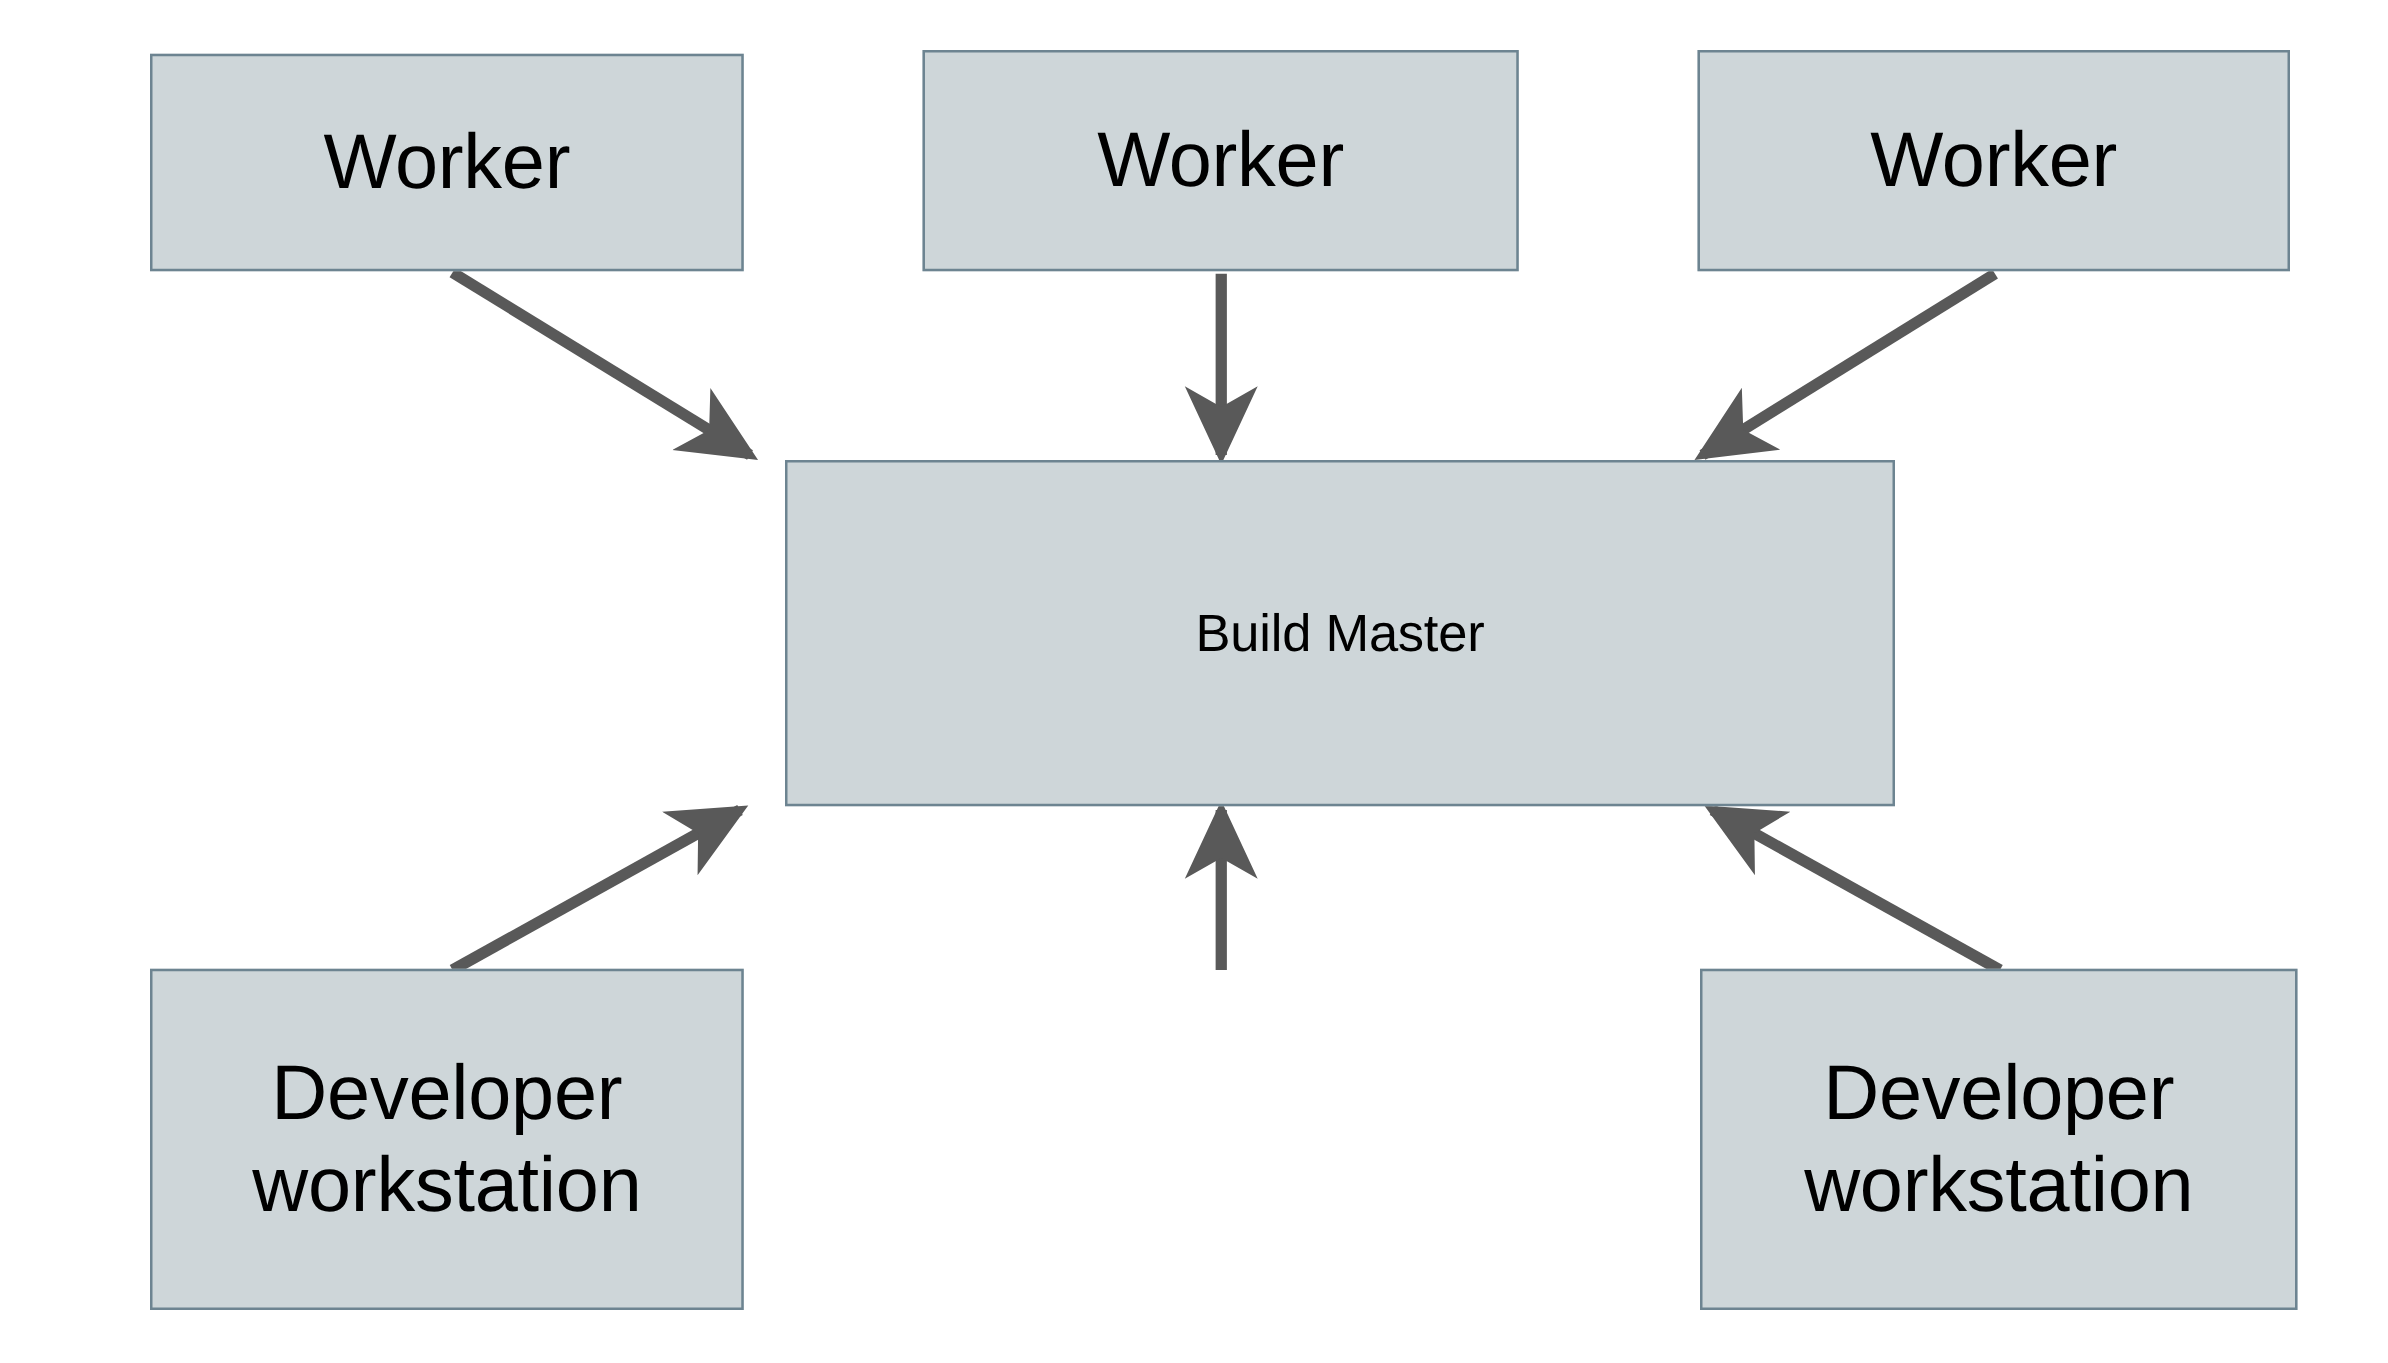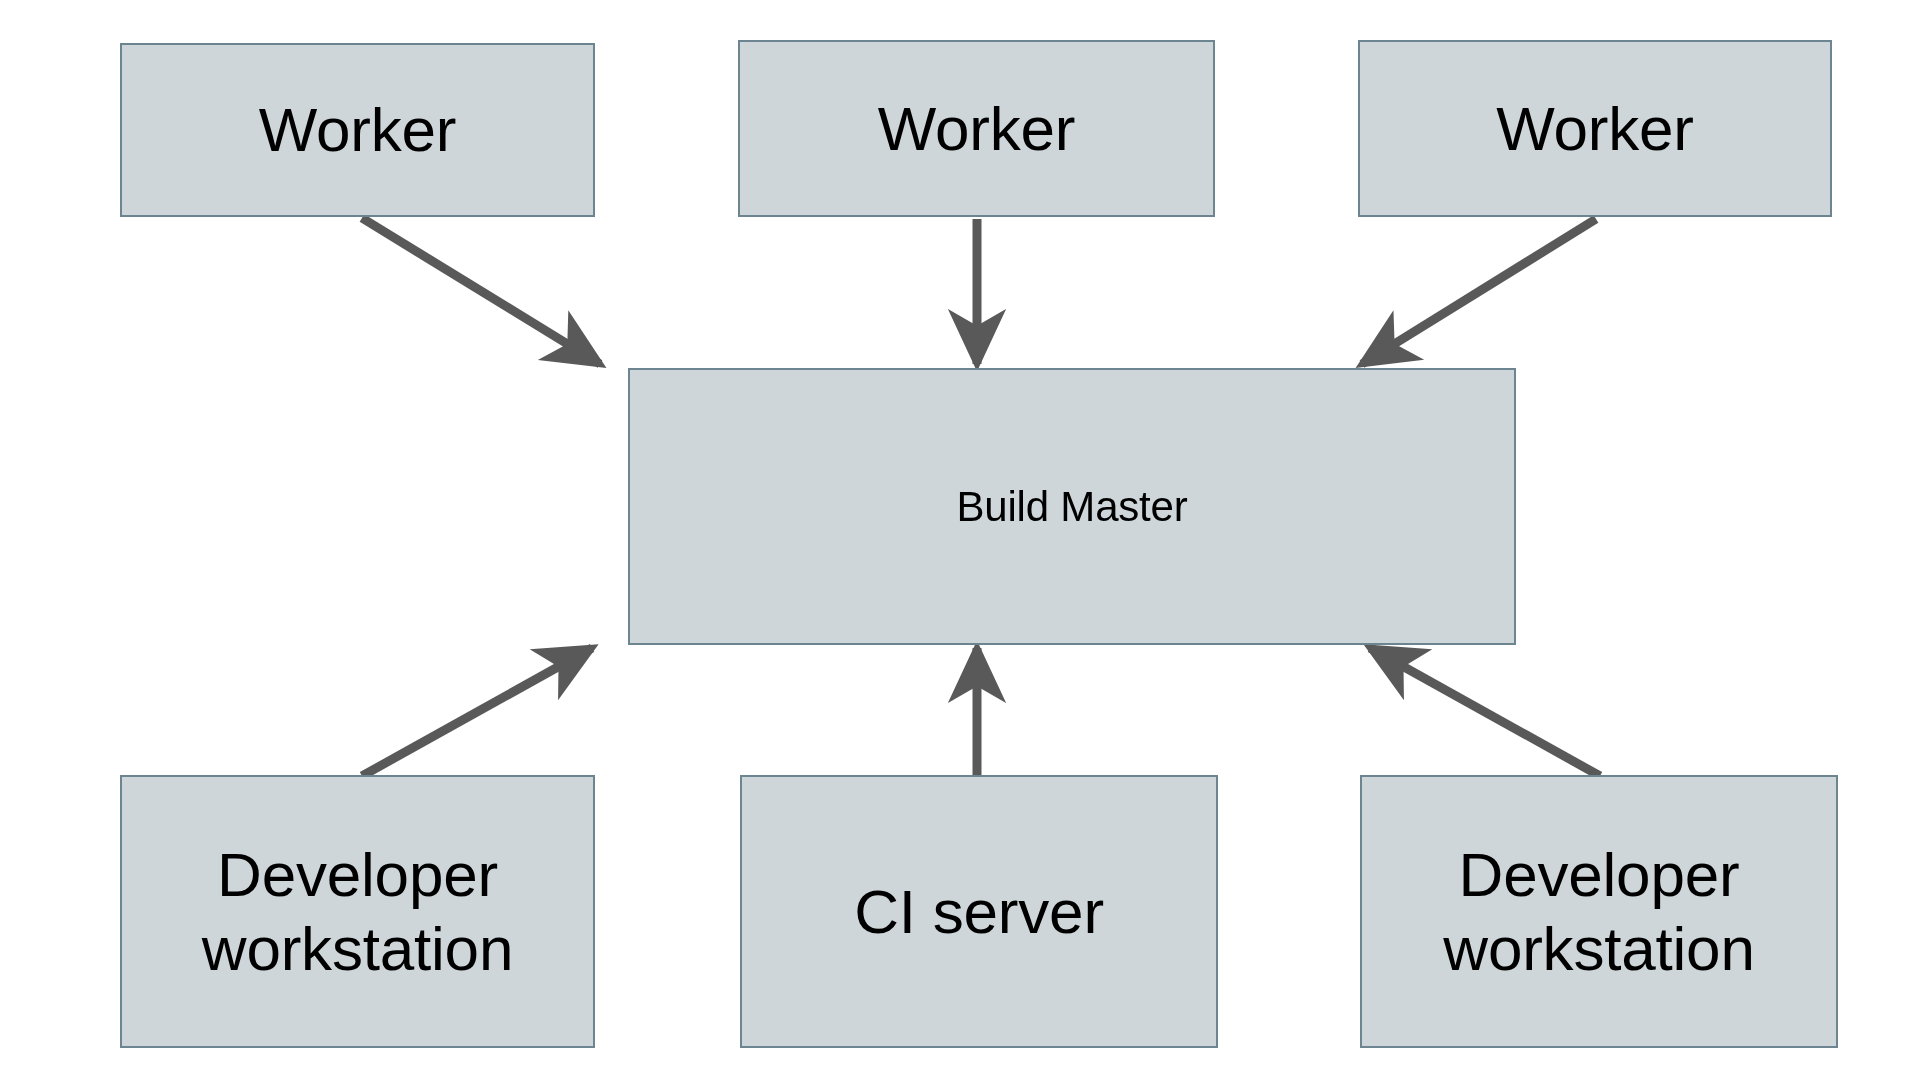--- a/index.html
+++ b/index.html
@@ -93,22 +93,19 @@
 
   <div class="node n-master">
     <span class="node-label">Build Master</span>
   </div>
 
   <div class="node n-devl">
     <span class="node-label">Developer
 workstation</span>
   </div>
 
-  <div class="node n-ci">
-    <span class="node-label">CI server</span>
-  </div>
 
   <div class="node n-devr">
     <span class="node-label">Developer
 workstation</span>
   </div>
 
 </div>
 
 </body></html>

